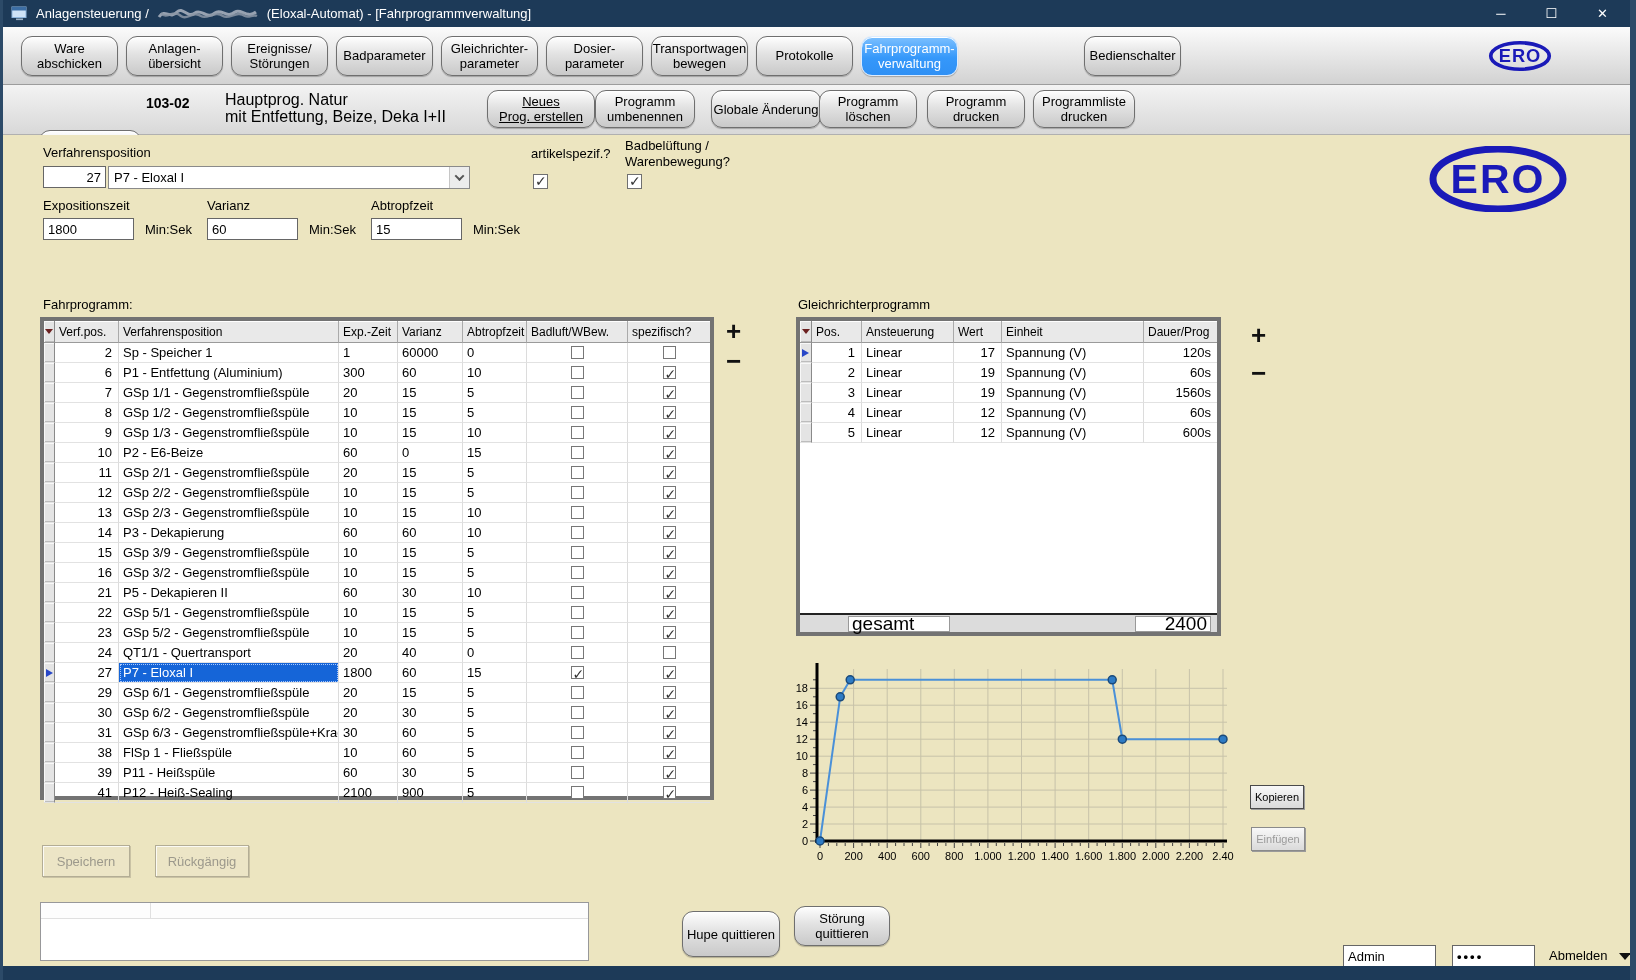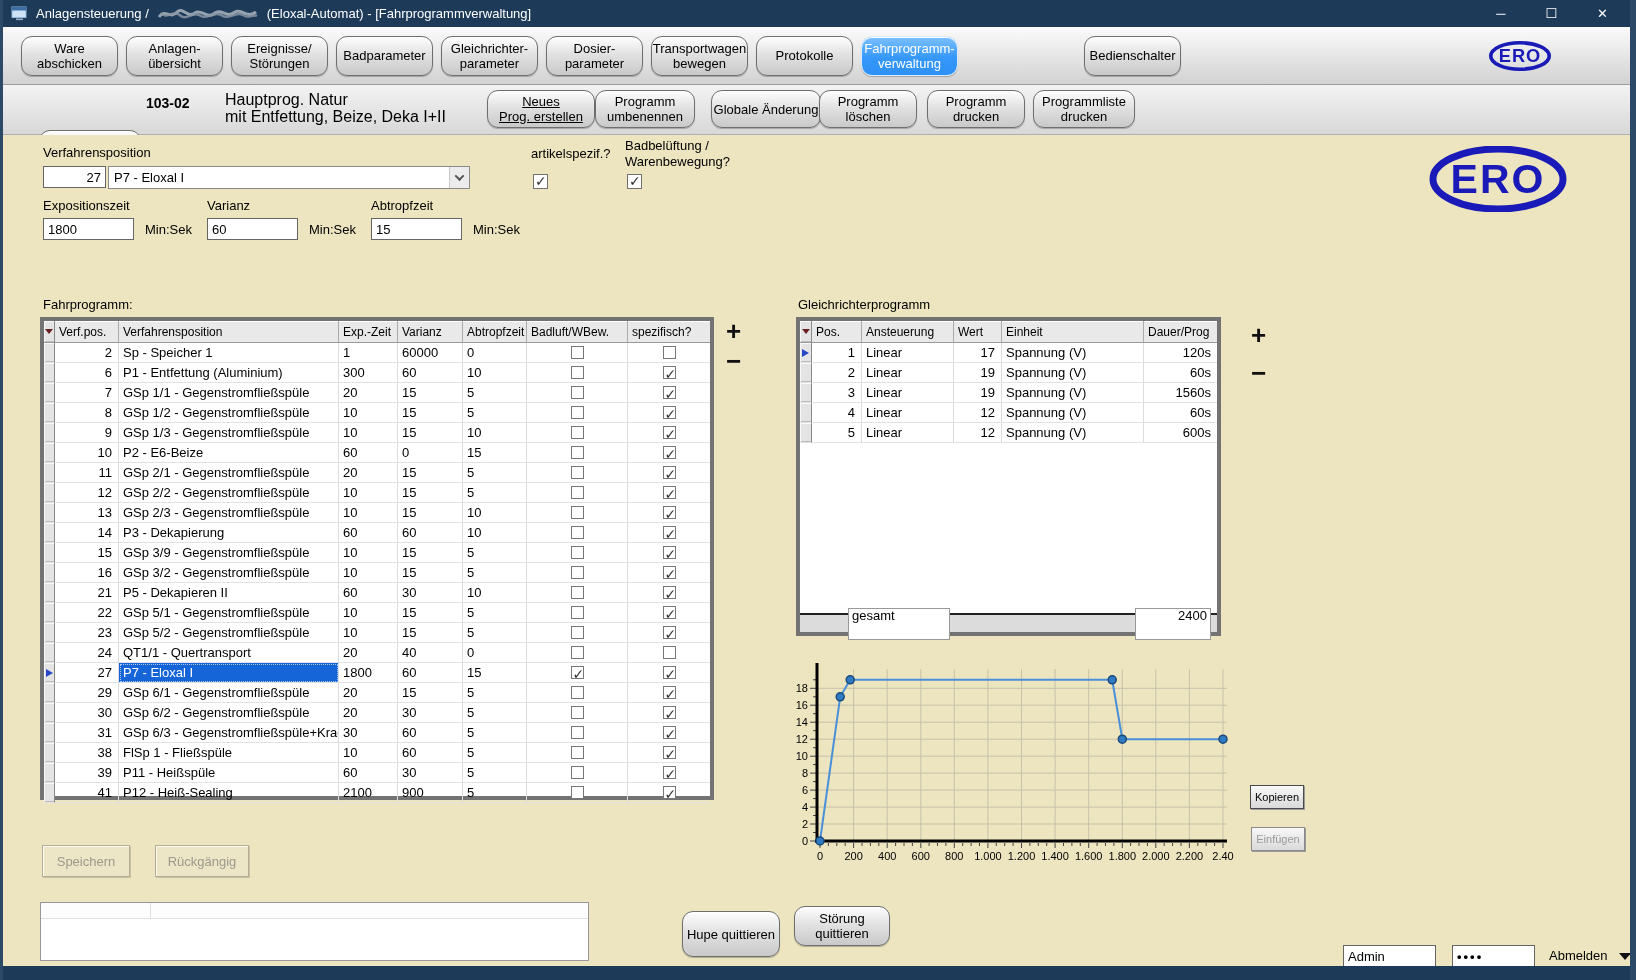--- a/index.html
+++ b/index.html
@@ -58,21 +58,21 @@
   
   .c-pos{width:64px}.c-name{width:220px}.c-exp{width:59px}.c-var{width:65px}.c-abt{width:64px}.c-bad{width:101px}.c-spz{flex:1}
   #fp-table { left:37px; top:182px; width:674px; height:483px; }
   #fp-table .t-row.selected .c-name { background:#1565d8; color:#fff; outline:1px dotted #a8c8ff; outline-offset:-2px; }
 
   
   .g-gut{width:12px}.g-pos{width:50px}.g-ans{width:92px}.g-wert{width:48px}.g-ein{width:142px}.g-dau{flex:1}
   #gl-table { left:793px; top:182px; width:425px; height:319px; }
   .t-fill { flex:1; background:#fff; }
   .t-foot { height:19px; flex:0 0 auto; background:#dcdcdc; border-top:2px solid #222; display:flex; align-items:center; }
-  .f-box { background:#fff; border:1px solid #999; height:32px; font-size:13px; line-height:14px; padding:0 3px; }
+  .f-box { background:#fff; border:1px solid #999; height:16px; font-size:19px; line-height:14px; padding:0 3px; }
   .fb1 { margin-left:48px; width:102px; }
   .fb2 { margin-left:auto; margin-right:6px; width:76px; text-align:right; }
 
   .pm { position:absolute; font-size:26px; font-weight:bold; color:#111; line-height:20px; cursor:default; }
 
   
   .sqbtn { position:absolute; font-size:11px; font-family:inherit; text-align:center;
            background:linear-gradient(#f8f8f8,#dadada); border:1px solid #4a4a4a; box-shadow:1px 1px 0 #9a9a9a; color:#000; }
   .sqbtn.disabled { color:#9a9a9a; border-color:#8a8a8a; }
   .beigebtn { position:absolute; font-size:13px; font-family:inherit; background:#ece5c6; border:1px solid #b3ad95; box-shadow:inset 1px 1px 0 rgba(255,255,255,.8), 1px 1px 0 #c9c2a4; color:#9c998c; }

